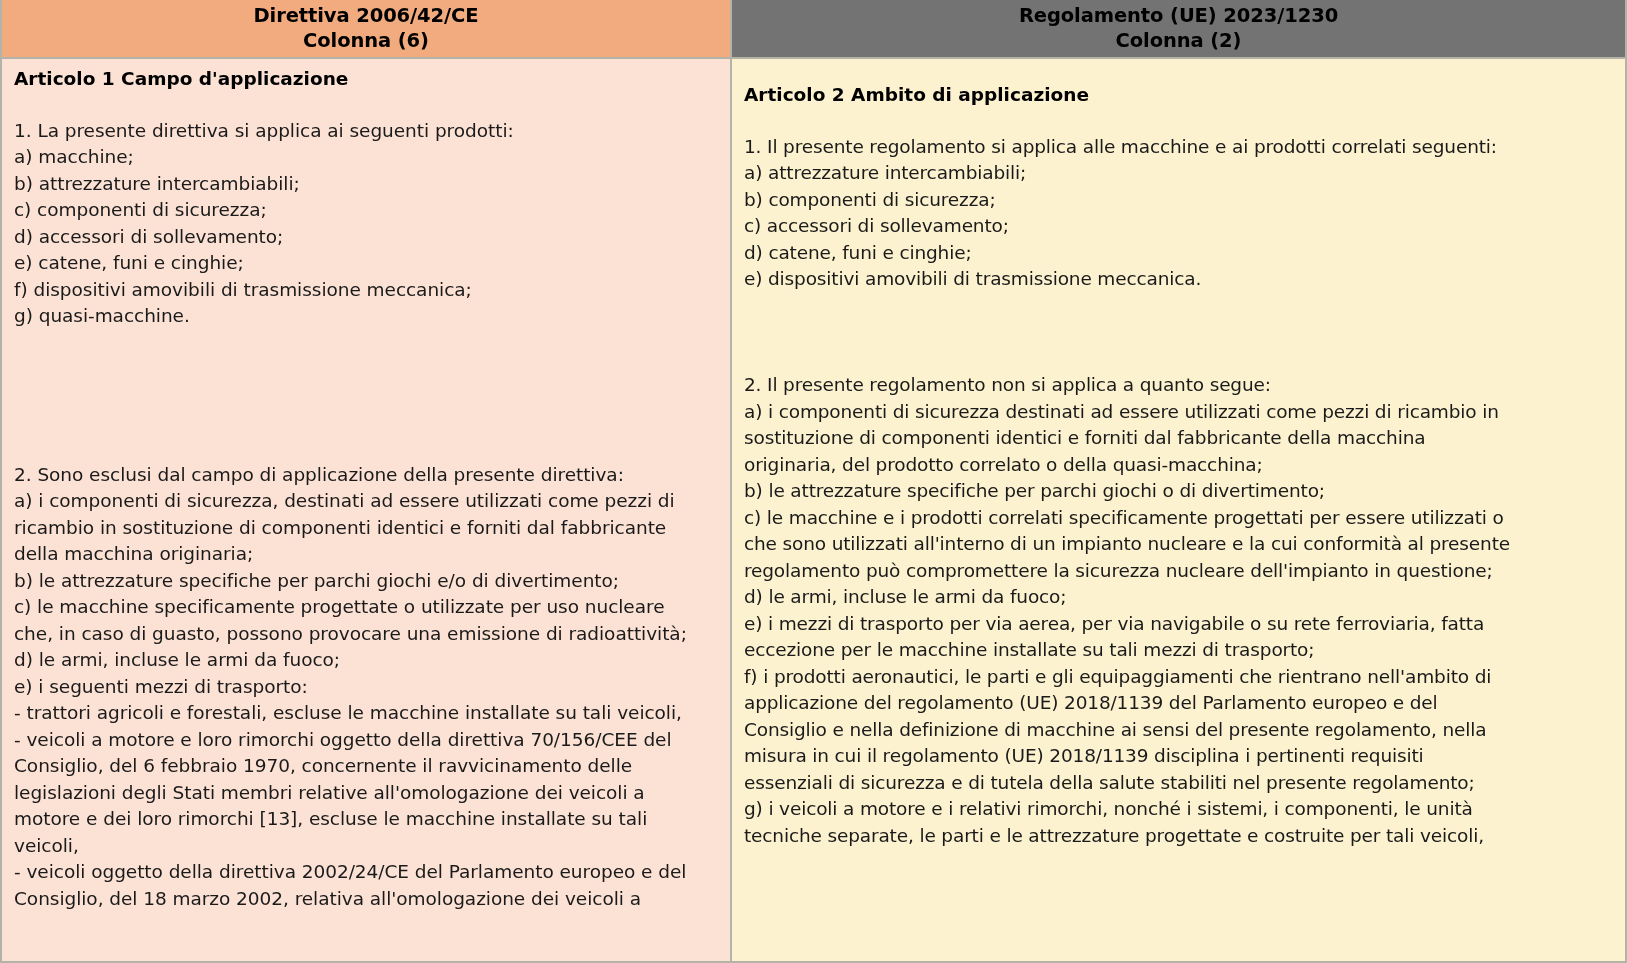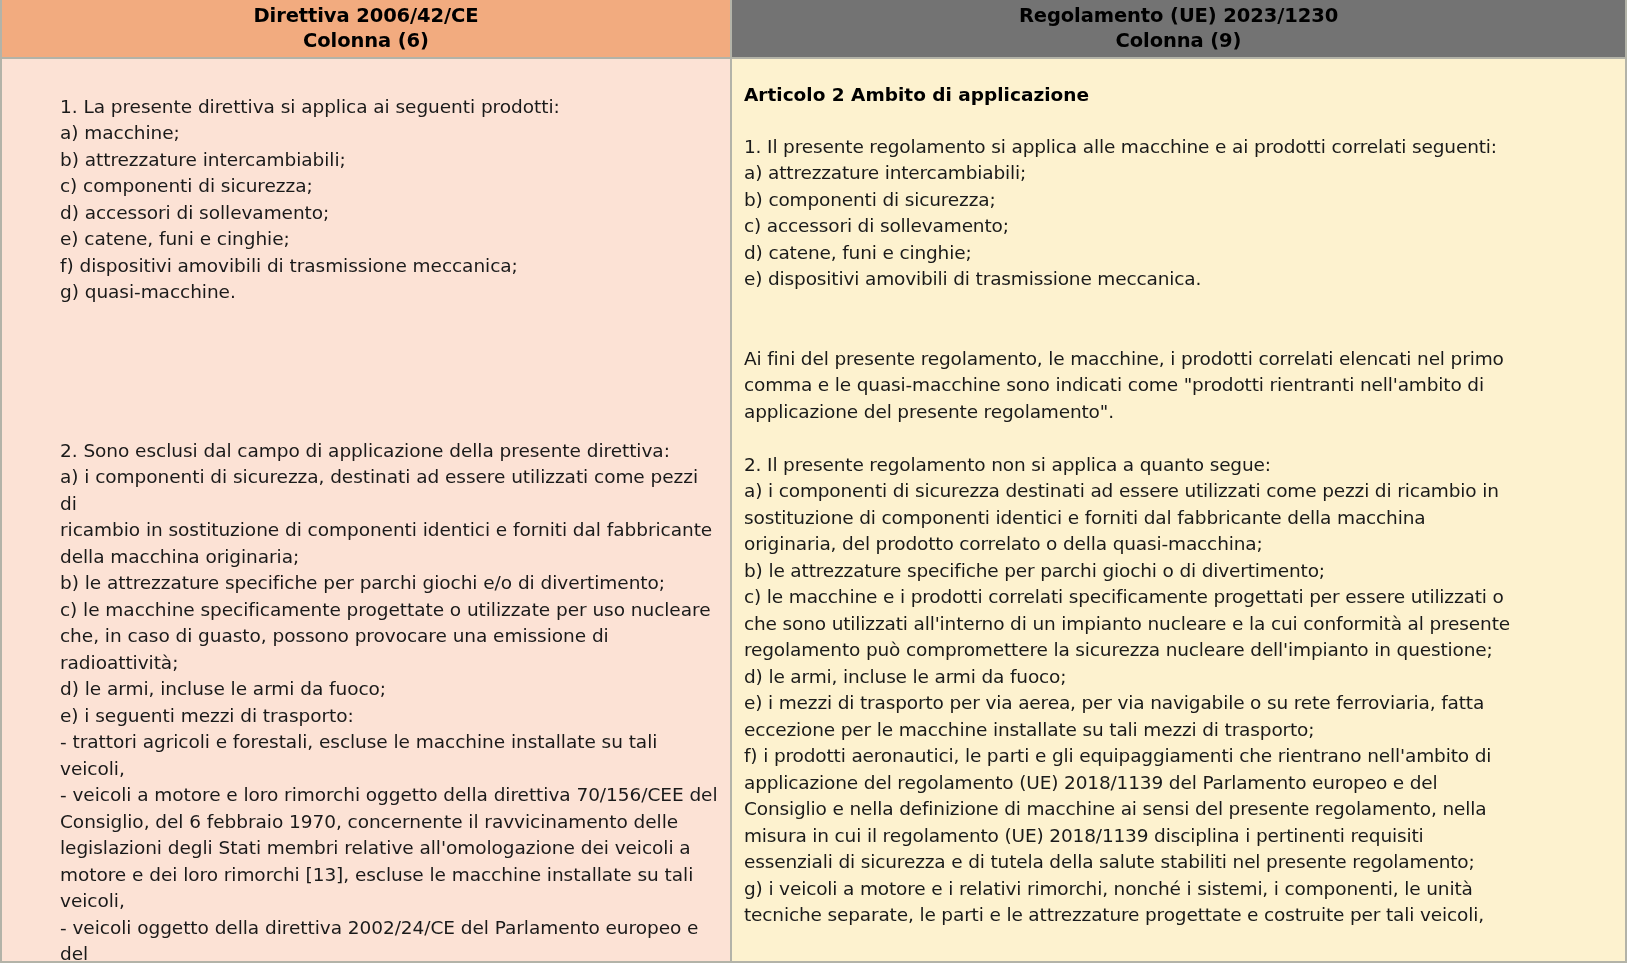--- a/index.html
+++ b/index.html
@@ -98,45 +98,46 @@
     line-height: 26.5px;
     color: #1a1a1a;
     margin: 0;
     white-space: pre-wrap;
   }
 
   .spacer-line { height: 26.5px; }
   .gap-large { height: 132px; }
   .gap-small { height: 26.5px; }
 
-  .left-col-text { letter-spacing: -0.05px; margin-left: 46px; }
+  .left-col-text { letter-spacing: -0.05px; }
   .right-col-text { letter-spacing: -0.15px; }
 </style>
 </head>
 <body>
 
 <div class="comparison-table">
 
   <div class="header-row">
 
     <div class="header-cell left">
       <span class="header-line">Direttiva 2006/42/CE</span>
       <span class="header-line">Colonna (6)</span>
     </div>
 
     <div class="header-cell right">
       <span class="header-line">Regolamento (UE) 2023/1230</span>
-      <span class="header-line">Colonna (9)</span>
+      <span class="header-line">Colonna (2)</span>
     </div>
 
   </div>
 
   <div class="body-row">
 
     <div class="body-cell left">
+      <div class="article-title">Articolo 1 Campo d'applicazione</div>
 
       <div class="spacer-line"></div>
 
       <div class="para-block left-col-text">1. La presente direttiva si applica ai seguenti prodotti:
 a) macchine;
 b) attrezzature intercambiabili;
 c) componenti di sicurezza;
 d) accessori di sollevamento;
 e) catene, funi e cinghie;
 f) dispositivi amovibili di trasmissione meccanica;
@@ -173,23 +174,20 @@
 b) componenti di sicurezza;
 c) accessori di sollevamento;
 d) catene, funi e cinghie;
 e) dispositivi amovibili di trasmissione meccanica.</div>
 
       <div class="gap-small"></div>
 
 
       <div class="gap-small"></div>
 
-      <div class="para-block right-col-text">Ai fini del presente regolamento, le macchine, i prodotti correlati elencati nel primo
-comma e le quasi-macchine sono indicati come "prodotti rientranti nell'ambito di
-applicazione del presente regolamento".</div>
 
       <div class="gap-small"></div>
 
       <div class="para-block right-col-text">2. Il presente regolamento non si applica a quanto segue:
 a) i componenti di sicurezza destinati ad essere utilizzati come pezzi di ricambio in
 sostituzione di componenti identici e forniti dal fabbricante della macchina
 originaria, del prodotto correlato o della quasi-macchina;
 b) le attrezzature specifiche per parchi giochi o di divertimento;
 c) le macchine e i prodotti correlati specificamente progettati per essere utilizzati o
 che sono utilizzati all'interno di un impianto nucleare e la cui conformità al presente

